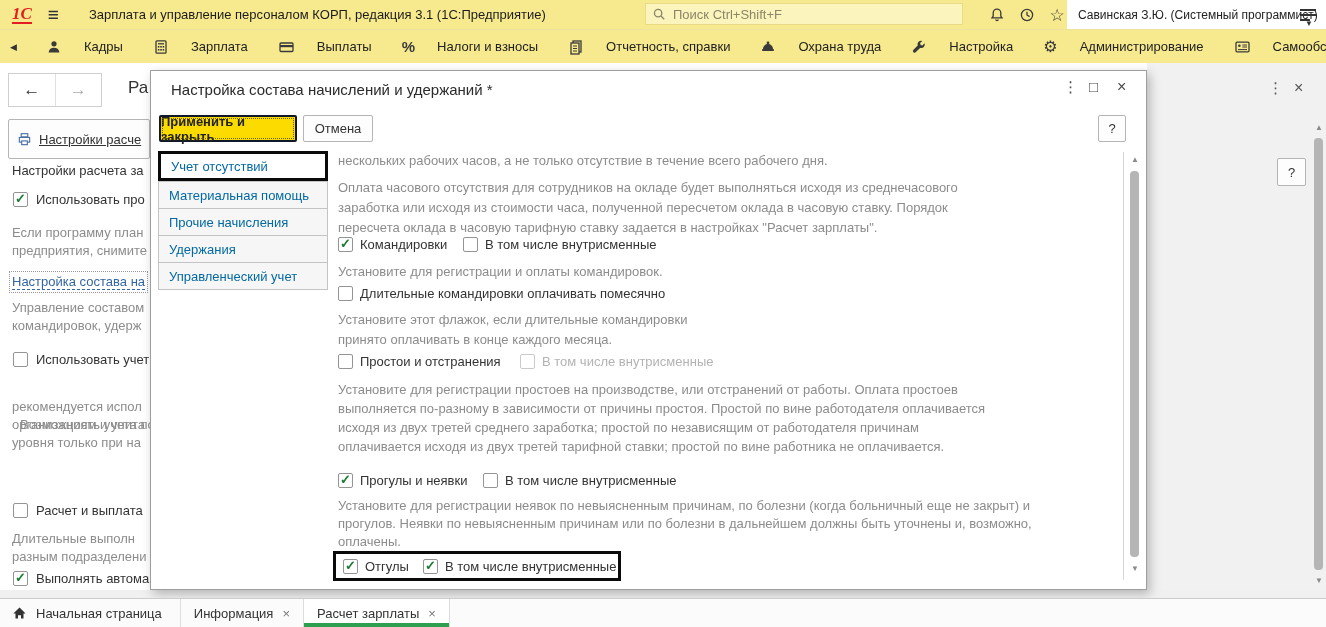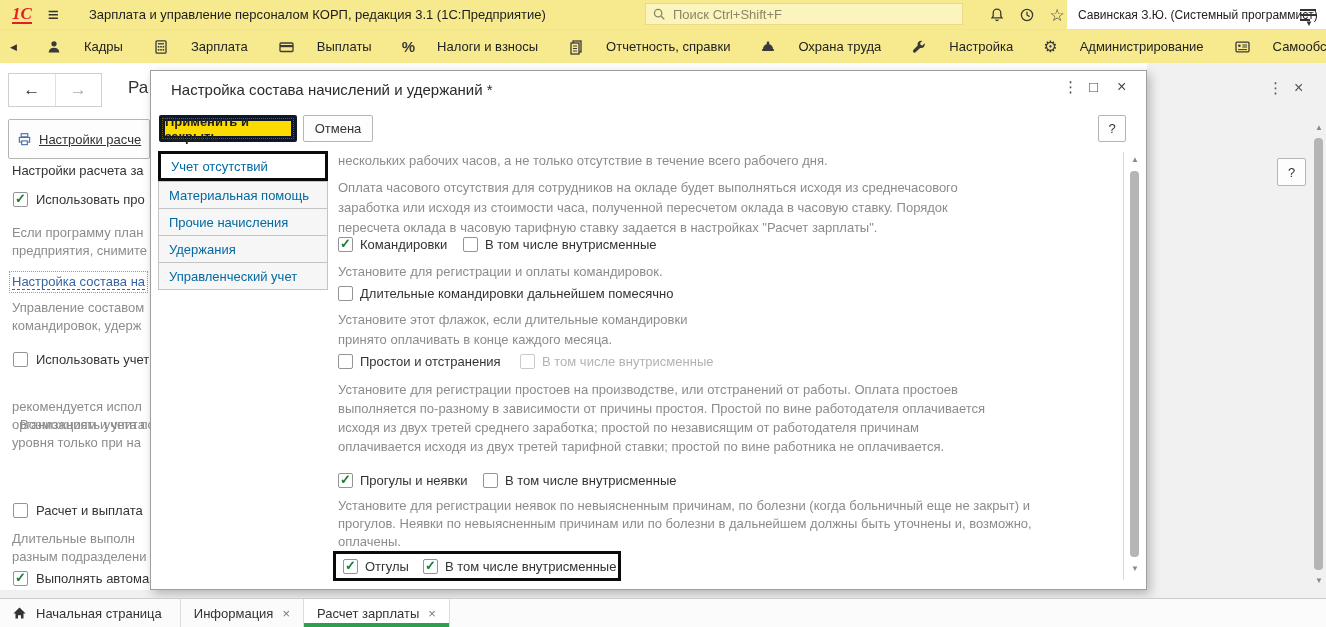--- a/index.html
+++ b/index.html
@@ -57,21 +57,21 @@
       display:inline-flex;align-items:center;justify-content:center;flex:none;box-sizing:border-box;}
   .cb.checked::after{content:"✓";color:#1C7C33;font-size:13px;font-weight:bold;margin-top:-2px;}
   .cb.disabled{border-color:#CACACA;}
   
   .dialog{position:absolute;left:150px;top:70px;width:997px;height:520px;background:#fff;
           border:1px solid #9E9E9E;box-shadow:3px 4px 10px rgba(0,0,0,.25);z-index:5;box-sizing:border-box;}
   .dlg-title{position:absolute;left:20px;top:10px;font-size:15px;color:#2b2b2b;}
   .dlg-ico{position:absolute;top:7px;font-size:15px;color:#4a4a4a;cursor:pointer;}
   .btn{position:absolute;display:flex;align-items:center;justify-content:center;font-size:13px;
        border-radius:2px;box-sizing:border-box;cursor:pointer;}
-  .btn-apply{left:8px;top:44px;width:138px;height:27px;background:#FCDB00;border:6px solid #0f172a;
+  .btn-apply{left:8px;top:44px;width:138px;height:27px;background:#FCDB00;border:2px solid #0f172a;
              font-weight:bold;color:#222;outline:1px dotted #6d5e08;outline-offset:-4px;}
   .btn-cancel{left:152px;top:44px;width:70px;height:27px;background:#FDFDFD;border:1px solid #B5B5B5;color:#333;}
   .btn-help{left:947px;top:44px;width:28px;height:27px;background:#FDFDFD;border:1px solid #B5B5B5;color:#333;}
   .vtab{position:absolute;left:7px;width:170px;height:28px;display:flex;align-items:center;
         padding-left:10px;box-sizing:border-box;font-size:13px;color:#0369a1;background:#F6F6F6;
         border:1px solid #C4C4C4;cursor:pointer;white-space:nowrap;}
   .vtab.active{background:#fff;border:3px solid #0a0a0a;height:30px;z-index:2;}
   .para{position:absolute;font-size:13px;color:#8C8C8C;line-height:19px;}
   .cbrow{position:absolute;display:flex;align-items:center;gap:7px;font-size:13px;color:#333;white-space:nowrap;}
   .cbrow.dim span.lbl{color:#B3B3B3;}
@@ -325,21 +325,21 @@
     </div>
     <div class="cbrow" style="left:312px;top:166px;">
       <span class="cb"></span>
       <span class="lbl">В том числе внутрисменные</span>
     </div>
 
     <div class="para" style="left:187px;top:191px;width:680px;">Установите для регистрации и оплаты командировок.</div>
 
     <div class="cbrow" style="left:187px;top:215px;">
       <span class="cb"></span>
-      <span class="lbl">Длительные командировки дальнейшем помесячно</span>
+      <span class="lbl">Длительные командировки оплачивать помесячно</span>
     </div>
 
     <div class="para" style="left:187px;top:239px;width:380px;line-height:20px;">Установите этот флажок, если длительные командировки принято оплачивать в конце каждого месяца.</div>
 
     <div class="cbrow" style="left:187px;top:283px;">
       <span class="cb"></span>
       <span class="lbl">Простои и отстранения</span>
     </div>
     <div class="cbrow dim" style="left:369px;top:283px;">
       <span class="cb disabled"></span>

